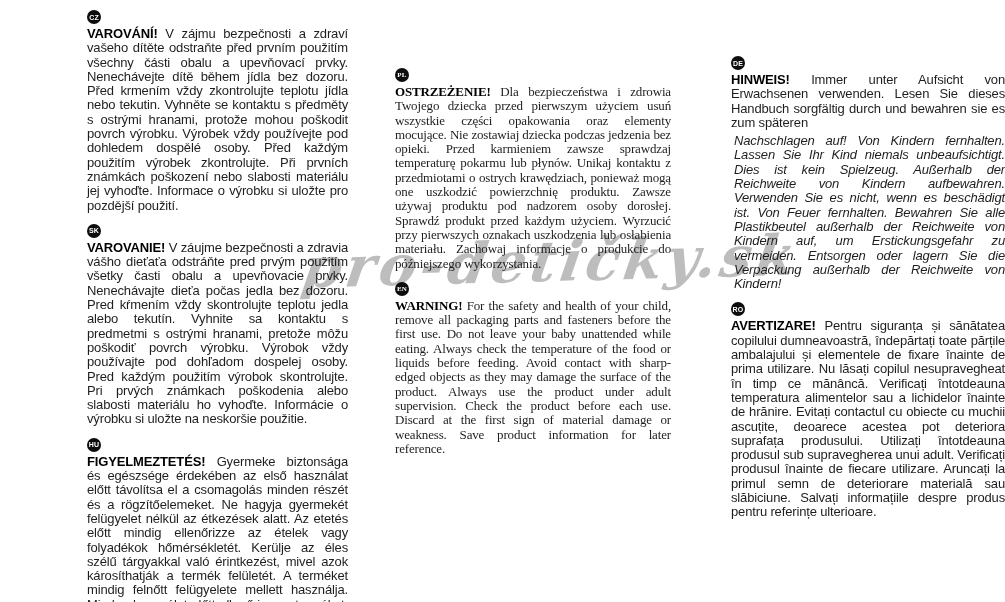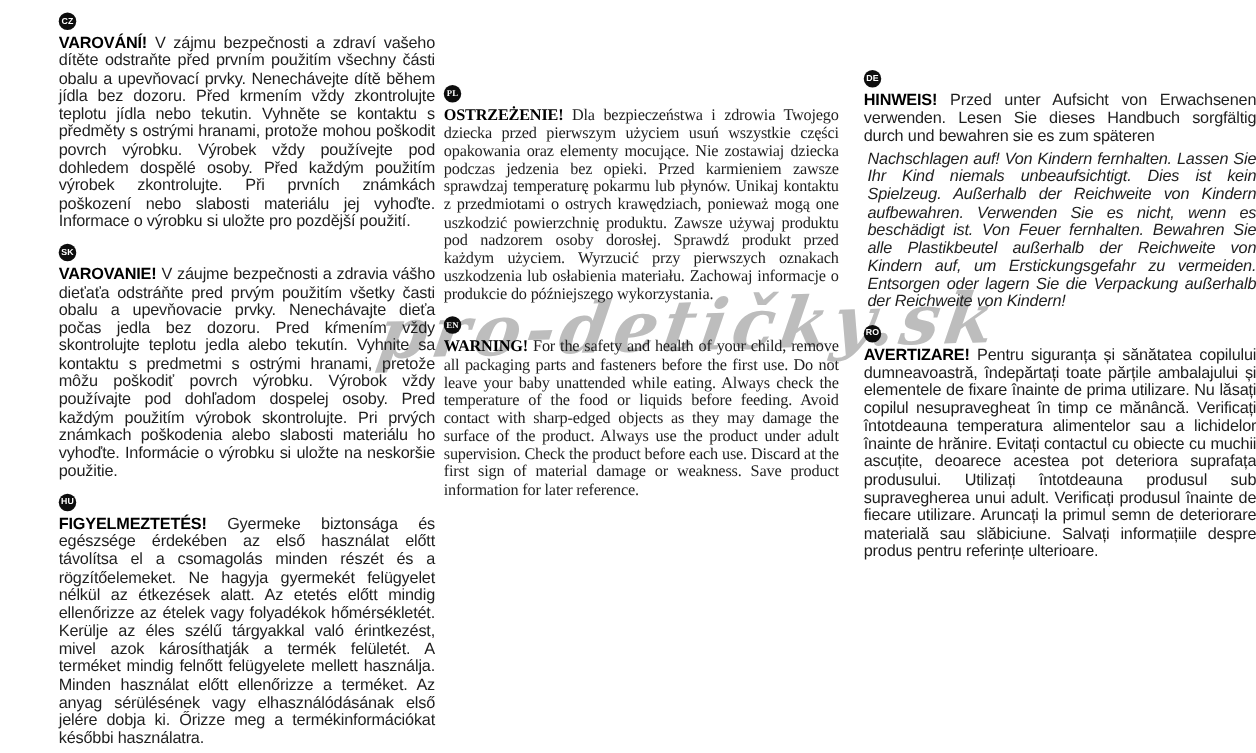--- a/index.html
+++ b/index.html
@@ -14,21 +14,21 @@
     position: absolute; inset: 0;
     background: #ffffff;
   }
   .col {
     position: absolute;
     z-index: 2;
   }
   .col-1 { left: 47px;  top: 10px; width: 301px; }
   .col-2 { left: 355px; top: 68px; width: 316px; font-family: Liberation Serif, serif; }
   .col-3 { left: 691px; top: 56px; width: 314px; }
-  .sec { margin-bottom: 11px; }
+  .sec { margin-bottom: 11px; margin-left: 40px; }
   .badge {
     width: 14px; height: 14px;
     background: #0d0d0d; color: #ffffff;
     border-radius: 50%;
     display: flex; align-items: center; justify-content: center;
     font-size: 7px; font-weight: 700; letter-spacing: 0.2px;
     margin-bottom: 3px;
   }
   .body-text {
     font-size: 13px;
@@ -106,21 +106,21 @@
     </div>
 
   </div>
 
   <div class="col col-3">
 
     <div class="sec">
       <div class="badge">
           <span>DE</span>
         </div>
-      <p class="body-text"><strong class="ttl">HINWEIS!</strong> <span>Przed unter Aufsicht von Erwachsenen verwenden. Lesen Sie dieses Handbuch sorgfältig durch und bewahren sie es zum späteren</span></p>
+      <p class="body-text"><strong class="ttl">HINWEIS!</strong> <span>Immer unter Aufsicht von Erwachsenen verwenden. Lesen Sie dieses Handbuch sorgfältig durch und bewahren sie es zum späteren</span></p>
       <p class="body-text"><span>Nachschlagen auf! Von Kindern fernhalten. Lassen Sie Ihr Kind niemals unbeaufsichtigt. Dies ist kein Spielzeug. Außerhalb der Reichweite von Kindern aufbewahren. Verwenden Sie es nicht, wenn es beschädigt ist. Von Feuer fernhalten. Bewahren Sie alle Plastikbeutel außerhalb der Reichweite von Kindern auf, um Erstickungsgefahr zu vermeiden. Entsorgen oder lagern Sie die Verpackung außerhalb der Reichweite von Kindern!</span></p>
     </div>
 
     <div class="sec">
       <div class="badge">
           <span>RO</span>
         </div>
       <p class="body-text"><strong class="ttl">AVERTIZARE!</strong> <span>Pentru siguranța și sănătatea copilului dumneavoastră, îndepărtați toate părțile ambalajului și elementele de fixare înainte de prima utilizare. Nu lăsați copilul nesupravegheat în timp ce mănâncă. Verificați întotdeauna temperatura alimentelor sau a lichidelor înainte de hrănire. Evitați contactul cu obiecte cu muchii ascuțite, deoarece acestea pot deteriora suprafața produsului. Utilizați întotdeauna produsul sub supravegherea unui adult. Verificați produsul înainte de fiecare utilizare. Aruncați la primul semn de deteriorare materială sau slăbiciune. Salvați informațiile despre produs pentru referințe ulterioare.</span></p>
     </div>
 

